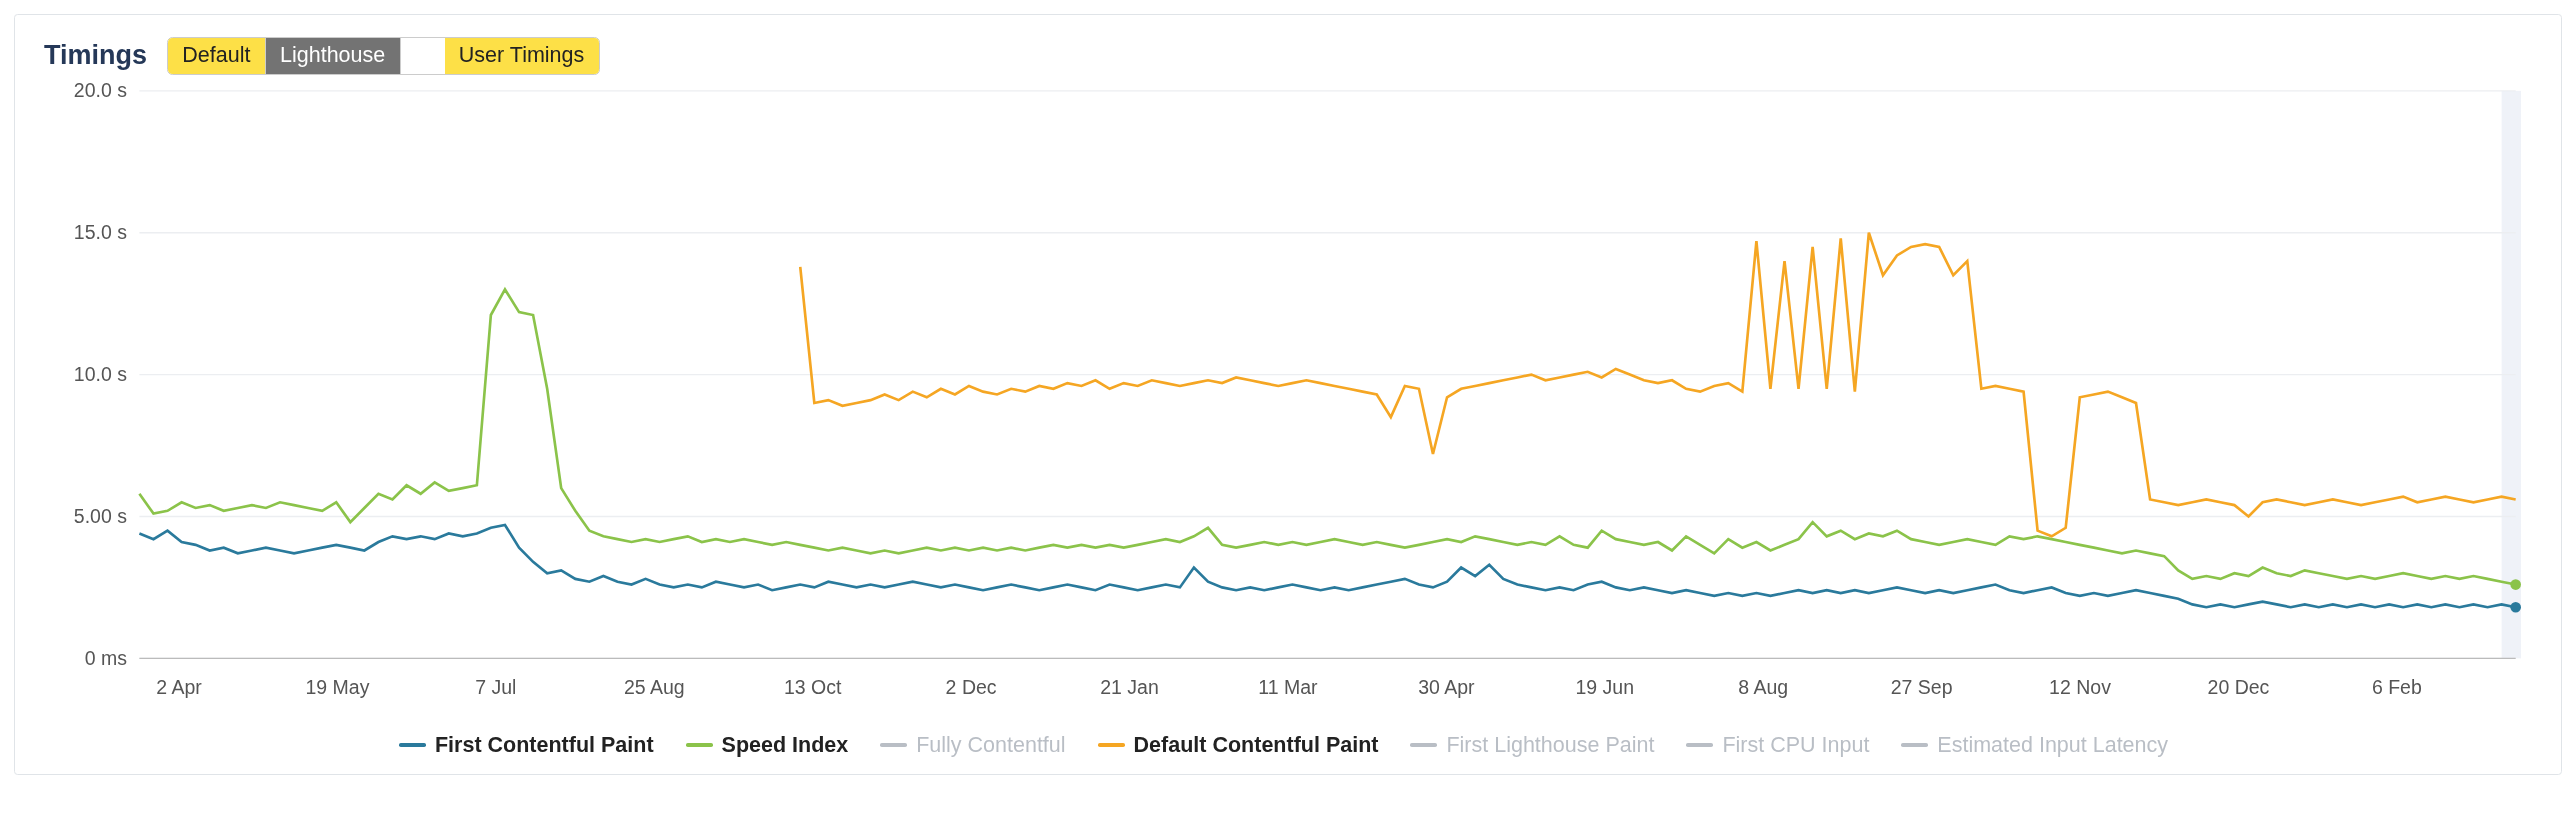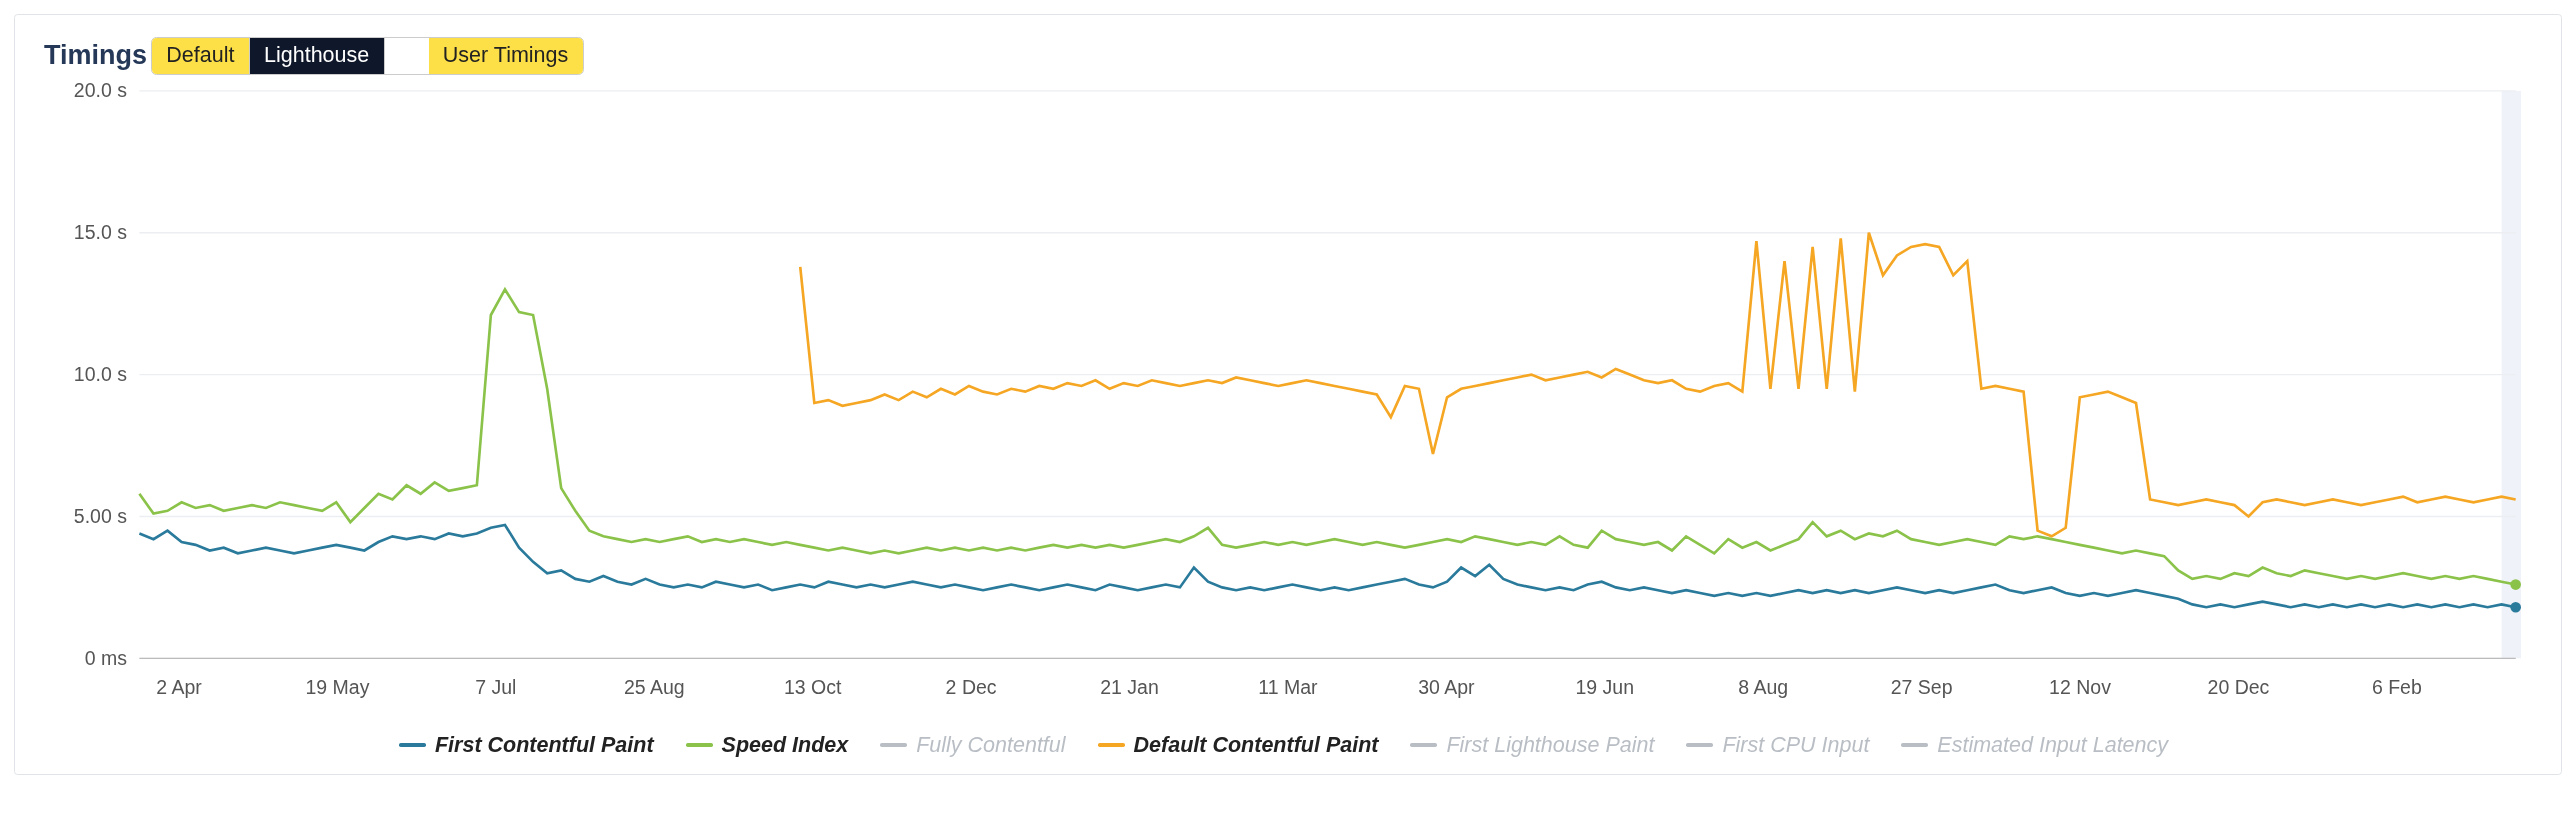--- a/index.html
+++ b/index.html
@@ -12,21 +12,21 @@
   .panel {
     border: 0.9px solid #e0e4e8;
     border-radius: 3.6px;
     padding: 21.5px 27px 16px 18px;
     width: 100%;
     position: relative;
   }
   .header-row {
     display: flex;
     align-items: center;
-    gap: 4px;
+    gap: 20px;
     margin-bottom: 7.2px;
     padding-left: 10.7px;
   }
   .title {
     font-weight: 700;
     font-size: 27px;
     color: #253858;
   }
   .tab-group {
     display: inline-flex;
@@ -37,21 +37,21 @@
   .tab {
     padding: 5.4px 14.3px;
     font-size: 21.5px;
     background: #fde047;
     color: #222;
     cursor: pointer;
     border-right: 0.9px solid #ccc;
   }
   .tab:last-child { border-right: none; margin-left: 44px; }
   .tab.active {
-    background: #0f172a;
+    background: #737373;
     color: #fff;
   }
   .chart-wrap {
     position: relative;
     width: 100%;
   }
   svg { display: block; width: 100%; height: auto; }
   .y-axis text, .x-axis text {
     font-size: 22px;
     fill: #555;
@@ -68,21 +68,20 @@
     fill: none;
     stroke-width: 3;
   }
   .legend {
     display: flex;
     flex-wrap: wrap;
     justify-content: center;
     gap: 32px;
     margin-top: 12.5px;
     font-size: 21.5px;
-    font-style: italic;
   }
   .legend-item {
     display: flex;
     align-items: center;
     gap: 9px;
     cursor: pointer;
   }
   .legend-swatch {
     width: 27px;
     height: 4.5px;

